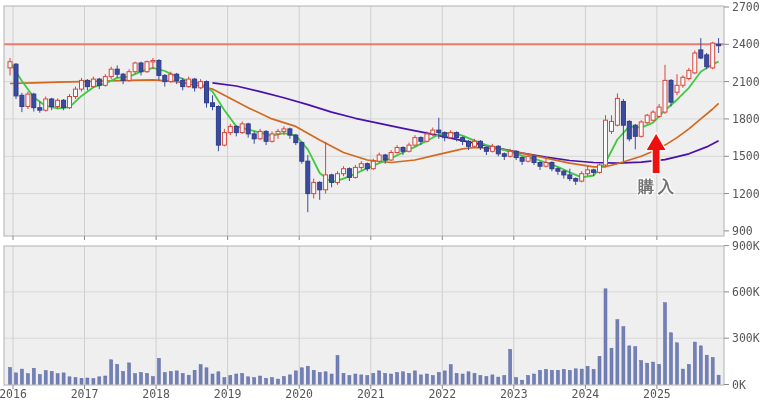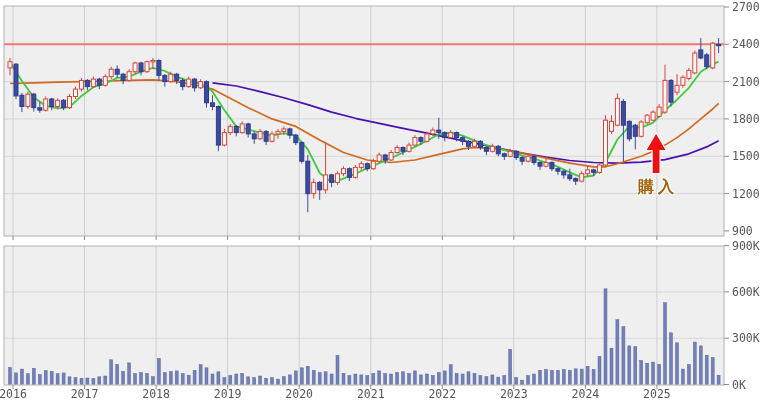--- a/index.html
+++ b/index.html
@@ -480,14 +480,14 @@
         <text x="513.8" y="398" text-anchor="middle" class="axis-label">2023</text>
         <line x1="585.4" y1="236" x2="585.4" y2="240" stroke="#8a8a8a" stroke-width="1"></line>
         <line x1="585.4" y1="385" x2="585.4" y2="389" stroke="#8a8a8a" stroke-width="1"></line>
         <text x="585.4" y="398" text-anchor="middle" class="axis-label">2024</text>
         <line x1="656.9" y1="236" x2="656.9" y2="240" stroke="#8a8a8a" stroke-width="1"></line>
         <line x1="656.9" y1="385" x2="656.9" y2="389" stroke="#8a8a8a" stroke-width="1"></line>
         <text x="656.9" y="398" text-anchor="middle" class="axis-label">2025</text>
       </g>
       <path d="M 656.1 132.6 L 666.6 150.6 L 660.1 150.6 L 660.1 173.7 L 652.1 173.7 L 652.1 150.6 L 645.6 150.6 Z" fill="#ee0f0f" stroke="#ffffff" stroke-width="1.2"></path>
     </svg>
-  <div id="buy-annotation" style="color: #a16207;">購入</div>
+  <div id="buy-annotation" style="color: #737373;">購入</div>
 </div>
 
 </body></html>

